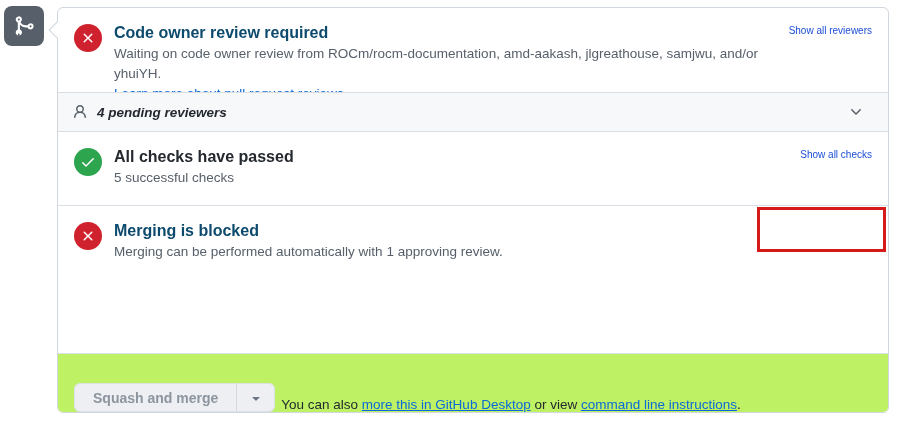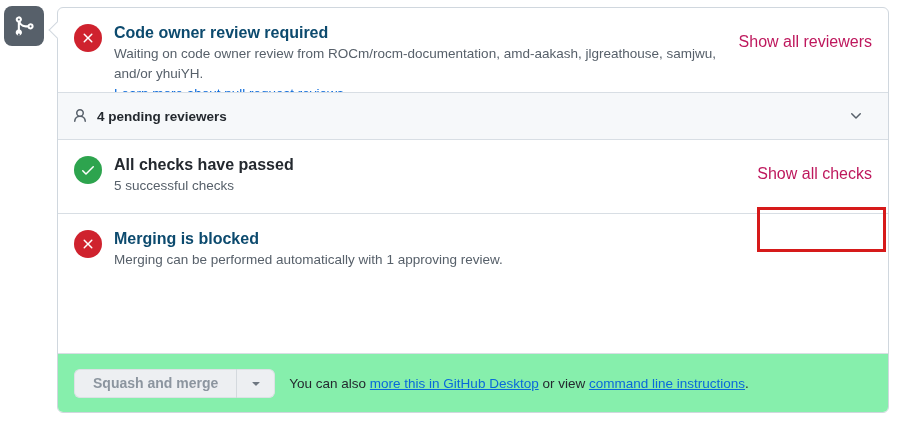--- a/index.html
+++ b/index.html
@@ -27,33 +27,33 @@
   .status-circle { width:28px; height:28px; border-radius:50%; flex:none;
     display:flex; align-items:center; justify-content:center; margin-top:1px; }
   .circle-danger { background:#cf222e; }
   .circle-success { background:#2da44e; }
 
   .sec-text { flex:1 1 auto; min-width:0; }
   .sec-title { font-size:16px; font-weight:700; line-height:1.3; color:#24292f; }
   .title-danger { color:#0c4a6e; }
   .sec-sub { font-size:13.5px; color:#57606a; line-height:1.5; }
   .sub-link { color:#0969da; text-decoration:underline; cursor:pointer; }
-  .action-link { margin-left:auto; flex:none; font-size:16px; color:#be185d;
-    text-decoration:none; cursor:pointer; margin-top:10px; }
+  .action-link { margin-left:auto; flex:none; font-size:10px; color:#1d4ed8;
+    text-decoration:none; cursor:pointer; margin-top:2px; }
 
   
-  .pending-row { height:48px; background:#f6f8fa; border-top:1px solid #d8dee4;
+  .pending-row { height:40px; background:#f6f8fa; border-top:1px solid #d8dee4;
     border-bottom:1px solid #d8dee4; display:flex; align-items:center;
-    padding:0 24px 0 14px; gap:9px; cursor:pointer; }
+    padding:0 24px 0 14px; gap:9px; cursor:pointer;font-style:italic; }
   .pending-label { font-size:13.5px; font-weight:600; color:#24292f; }
   .pending-chevron { margin-left:auto; display:flex; }
 
   
-  .box-footer { height:59px; margin-top:auto; background:#86efac; border-top:1px solid #d8dee4;
-    border-radius:0 0 5px 5px; display:flex; align-items:center; padding:0 16px; gap:14px; }
+  .box-footer { height:59px; margin-top:auto; background:#bef264; border-top:1px solid #d8dee4;
+    border-radius:0 0 5px 5px; display:flex; align-items:flex-end; padding:0 16px; gap:6px; }
   .btn-group { display:flex; flex:none; }
   .merge-btn { height:29px; padding:0 18px; display:flex; align-items:center;
     background:#edeff2; border:1px solid #dde1e5; border-right:none; border-radius:6px 0 0 6px;
     font-size:14px; font-weight:600; color:#8c959f; cursor:not-allowed; }
   .merge-btn-caret { width:39px; height:29px; display:flex; align-items:center; justify-content:center;
     background:#edeff2; border:1px solid #dde1e5; border-left:1px solid #d4d9de;
     border-radius:0 6px 6px 0; cursor:not-allowed; }
   .footer-note { font-size:13.5px; color:#24292f; }
 
   

